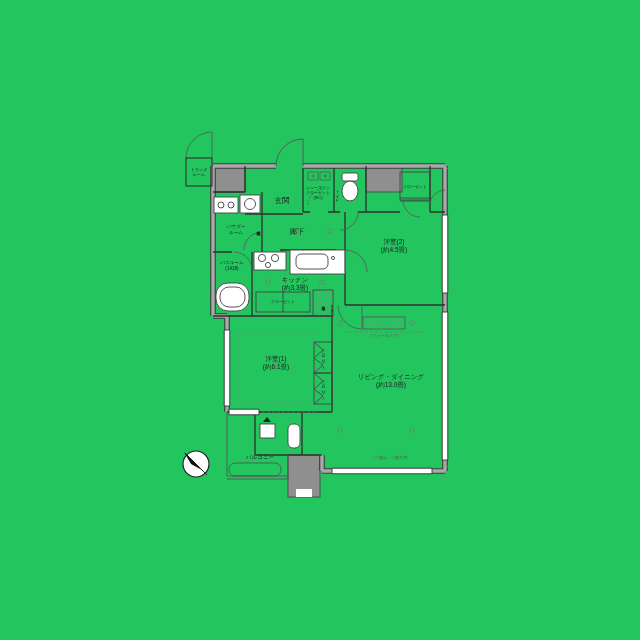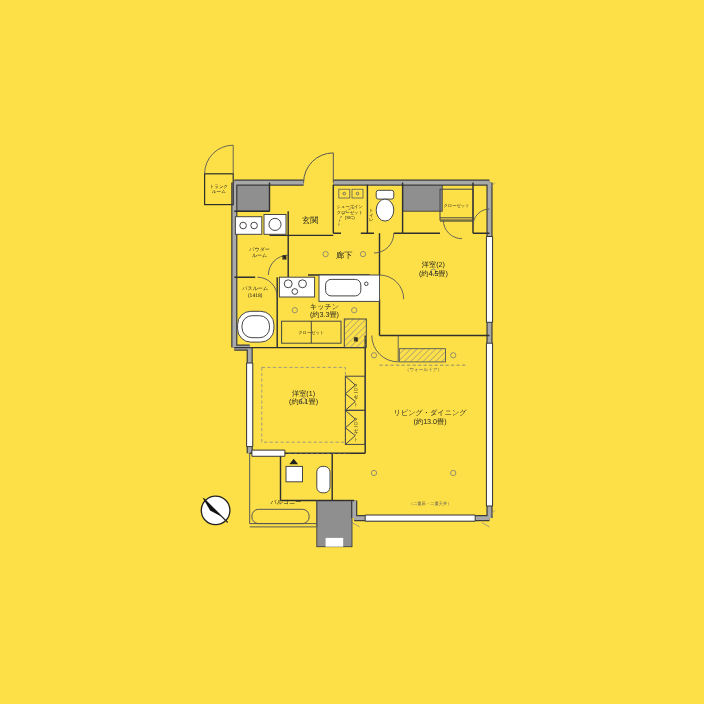--- a/index.html
+++ b/index.html
@@ -1,16 +1,16 @@
 <!DOCTYPE html>
 <html><head>
 <meta charset="utf-8">
 <style>
   html,body{margin:0;padding:0;background:#ffffff;}
-  #stage{position:relative;width:640px;height:640px;background:#fde047;overflow:hidden;
+  #stage{position:relative;width:640px;height:640px;background:#22c55e;overflow:hidden;
          font-family:"Liberation Sans",sans-serif;}
   svg{position:absolute;left:0;top:0;}
   .lbl{position:absolute;transform:translate(-50%,-50%);white-space:pre-line;text-align:center;
        color:#1e1e1e;line-height:1.3;letter-spacing:0;font-family:"Liberation Sans",sans-serif;}
   .v{writing-mode:vertical-rl;text-orientation:upright;line-height:1.05;}
   .note{color:#5a5a5a;}
   .f7{font-size:7.5px;} .f6{font-size:6.5px;} .f5{font-size:5.5px;}
   .f45{font-size:4.6px;} .f4{font-size:4.2px;} .f38{font-size:3.9px;}
 </style>
 </head>
@@ -186,21 +186,21 @@
     </g>
   </svg>
 
   <div class="lbl f4" style="left:199px;top:172px;">トランク
 ルーム</div>
   <div class="lbl f7" style="left:282px;top:201px;">玄関</div>
   <div class="lbl f38" style="left:318px;top:193px;">シューズイン
 クローゼット
 (SIC)</div>
   <div class="lbl v f4" style="left:337px;top:193px;">トイレ</div>
-  <div class="lbl f7" style="left:313px;top:232px;font-family:Liberation Serif, serif;">廊下</div>
+  <div class="lbl f7" style="left:297px;top:232px;font-family:Liberation Serif, serif;">廊下</div>
   <div class="lbl f45" style="left:236px;top:230px;">パウダー
 ルーム</div>
   <div class="lbl v f38" style="left:258px;top:228px;">洗濯機置場</div>
   <div class="lbl f45" style="left:232px;top:266px;">バスルーム
 (1418)</div>
   <div class="lbl f6" style="left:295px;top:284px;">キッチン
 (約3.3畳)</div>
   <div class="lbl f38" style="left:283px;top:302px;">クローゼット</div>
   <div class="lbl v f38" style="left:323px;top:303px;">冷蔵庫置場</div>
   <div class="lbl f6" style="left:394px;top:246px;">洋室(2)

